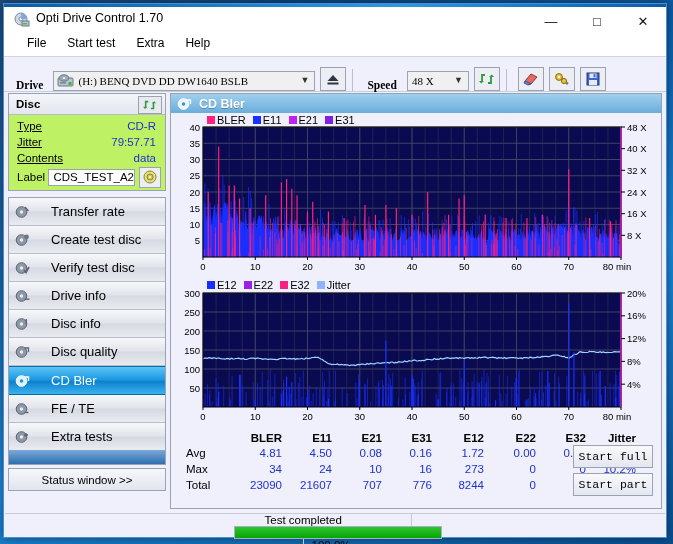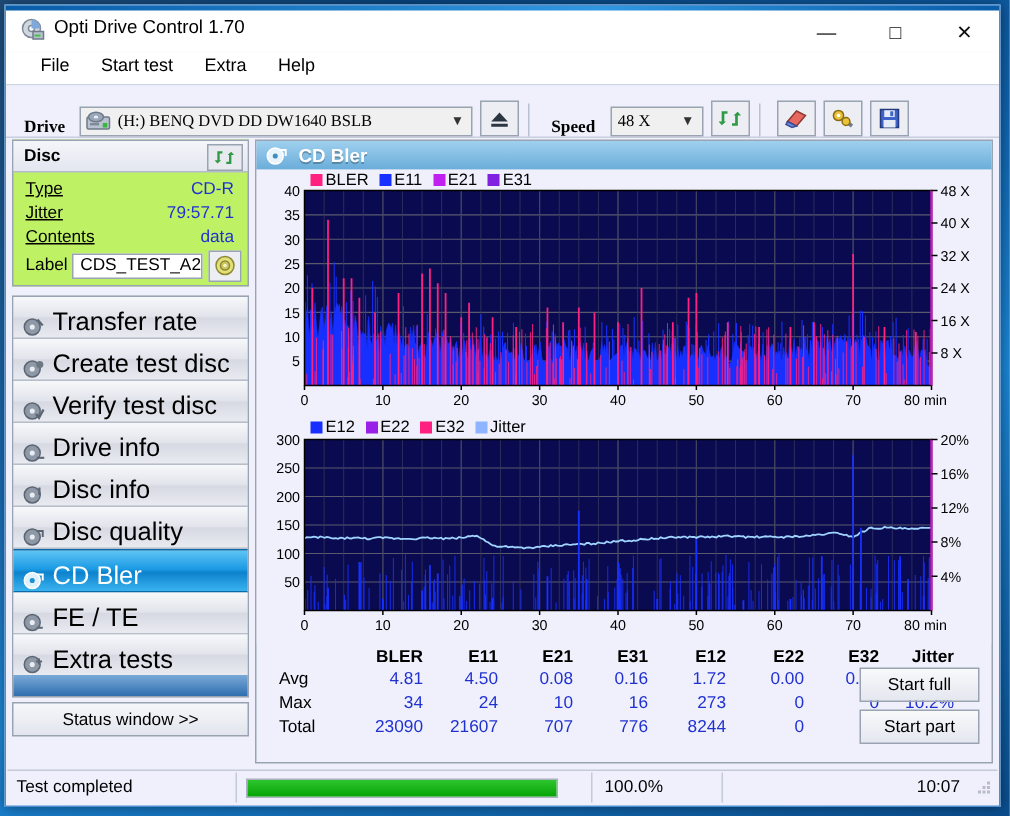--- a/index.html
+++ b/index.html
@@ -57,46 +57,46 @@
   .drow .k{width:76px;padding-left:8px;color:#000;text-decoration:underline;}
   .drow .v{flex:1;text-align:right;padding-right:9px;color:#2031d0;}
   .labelrow{display:flex;align-items:center;height:22px;padding-left:8px;padding-right:4px;}
   .labelrow .k{font-size:11.5px;color:#000;width:33px;}
   .lbl-input{flex:1;height:17px;border:1px solid #9aa3b2;background:#fff;font-size:11.5px;
              color:#000;display:flex;align-items:center;padding-left:4px;box-sizing:border-box;}
   .lbl-btn{width:21px;height:19px;margin-left:4px;border:1px solid #9aa3b2;background:#eceef3;
            display:flex;align-items:center;justify-content:center;}
   
   .nav{margin-top:6px;border:1px solid #9aa3b2;background:#d8dbe4;}
-  .nav-item{height:27px;display:flex;align-items:flex-end;
+  .nav-item{height:27px;display:flex;align-items:center;
             background:linear-gradient(#f7f8fa,#e2e4ec 48%,#d6d9e2 52%,#e9ebf1);
-            border-bottom:1px solid #b7bdc9;font-size:17px;color:#000;}
+            border-bottom:1px solid #b7bdc9;font-size:13px;color:#000;gap:16px;}
   .nav-item .ic{width:26px;display:flex;align-items:center;justify-content:center;}
   .nav-item.sel{background:linear-gradient(#5fc4f4,#1b9ae4 46%,#0d82cd 54%,#39b2ef);
                 color:#fff;border-top:1px solid #0a6ba8;border-bottom:1px solid #0a6ba8;}
   .nav-tailer{height:14px;background:linear-gradient(#7aa9d8,#2f6fae);}
   .statusbtn{margin-top:3px;height:21px;border:1px solid #9aa3b2;background:linear-gradient(#f6f7fa,#e2e5ee);
              display:flex;align-items:center;justify-content:center;font-size:11.5px;color:#000;}
   
   .rightcol{position:absolute;left:166px;top:2px;width:492px;bottom:2px;
             border:1px solid #9aa3b2;background:#eff0fb;box-sizing:border-box;}
   .rc-hd{height:19px;background:linear-gradient(#9fd0ee,#6aadda);display:flex;align-items:center;}
   .rc-hd .t{font-size:12.5px;font-weight:bold;color:#fff;margin-left:7px;
             text-shadow:0 1px 0 rgba(0,0,0,.25);}
   .chartwrap{position:relative;}
   .legend{position:absolute;display:flex;align-items:center;gap:3px;font-size:11px;color:#000;z-index:3;}
   .legend .itm{display:flex;align-items:center;gap:2px;margin-right:4px;}
   .sw{width:8px;height:8px;display:inline-block;}
   .stat-tbl{font-size:11.5px;color:#2031d0;}
   .stat-hd{color:#000;}
   .btn{border:1px solid #9aa3b2;background:linear-gradient(#f8f9fb,#e4e7ef);
-       font-size:11.5px;color:#000;display:flex;align-items:center;justify-content:center;}
+       font-size:11.5px;color:#000;display:flex;align-items:center;justify-content:center;font-family:Liberation Mono, monospace;}
   
   .statusbar{position:absolute;left:1px;bottom:1px;width:660px;height:22px;background:#eff0fb;
-             border-top:1px solid #c4cad8;display:flex;align-items:center;}
+             border-top:1px solid #c4cad8;display:flex;align-items:center;flex-direction:column;}
   .sb-cell{height:20px;display:flex;align-items:center;font-size:11.5px;color:#000;}
   .progress-out{width:208px;height:13px;border:1px solid #a9b0bf;background:#fff;box-sizing:border-box;}
   .progress-in{height:100%;background:linear-gradient(#2ec52e,#06a406);}
   .grip{width:12px;height:12px;margin-left:auto;margin-right:3px;opacity:.55;}
 </style>
 </head>
 <body>
 
 <div class="desk"></div>
 

